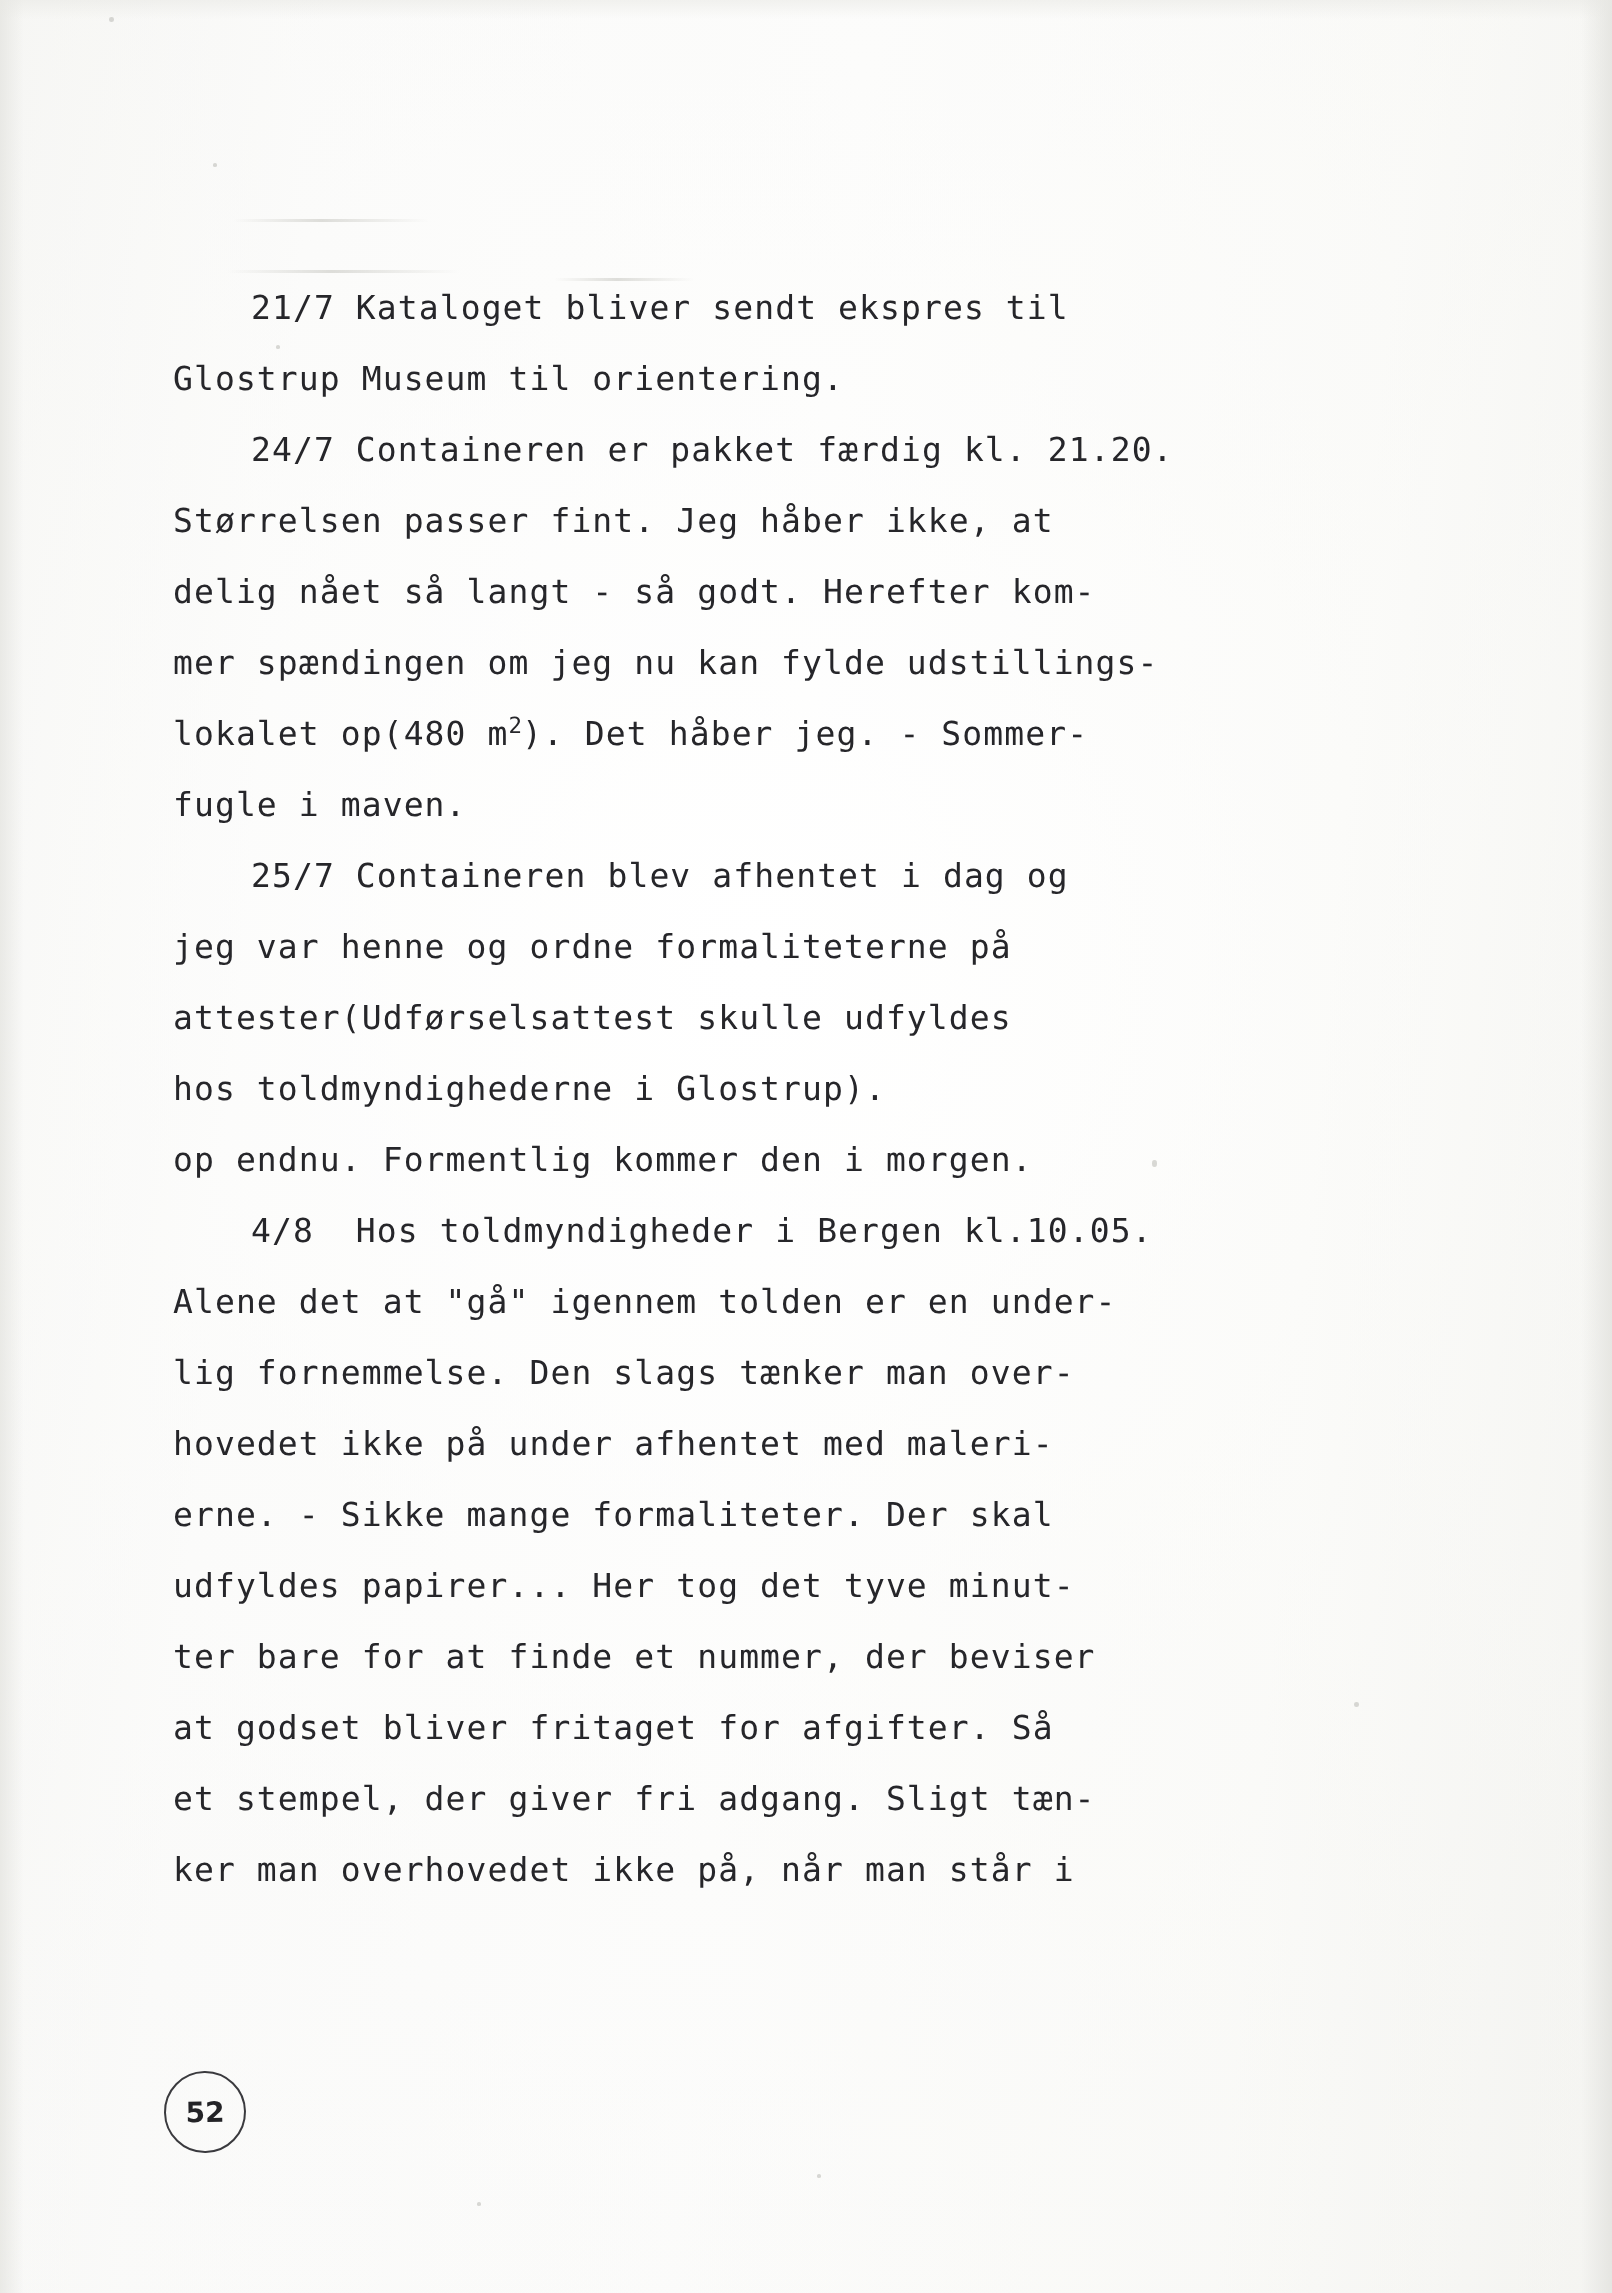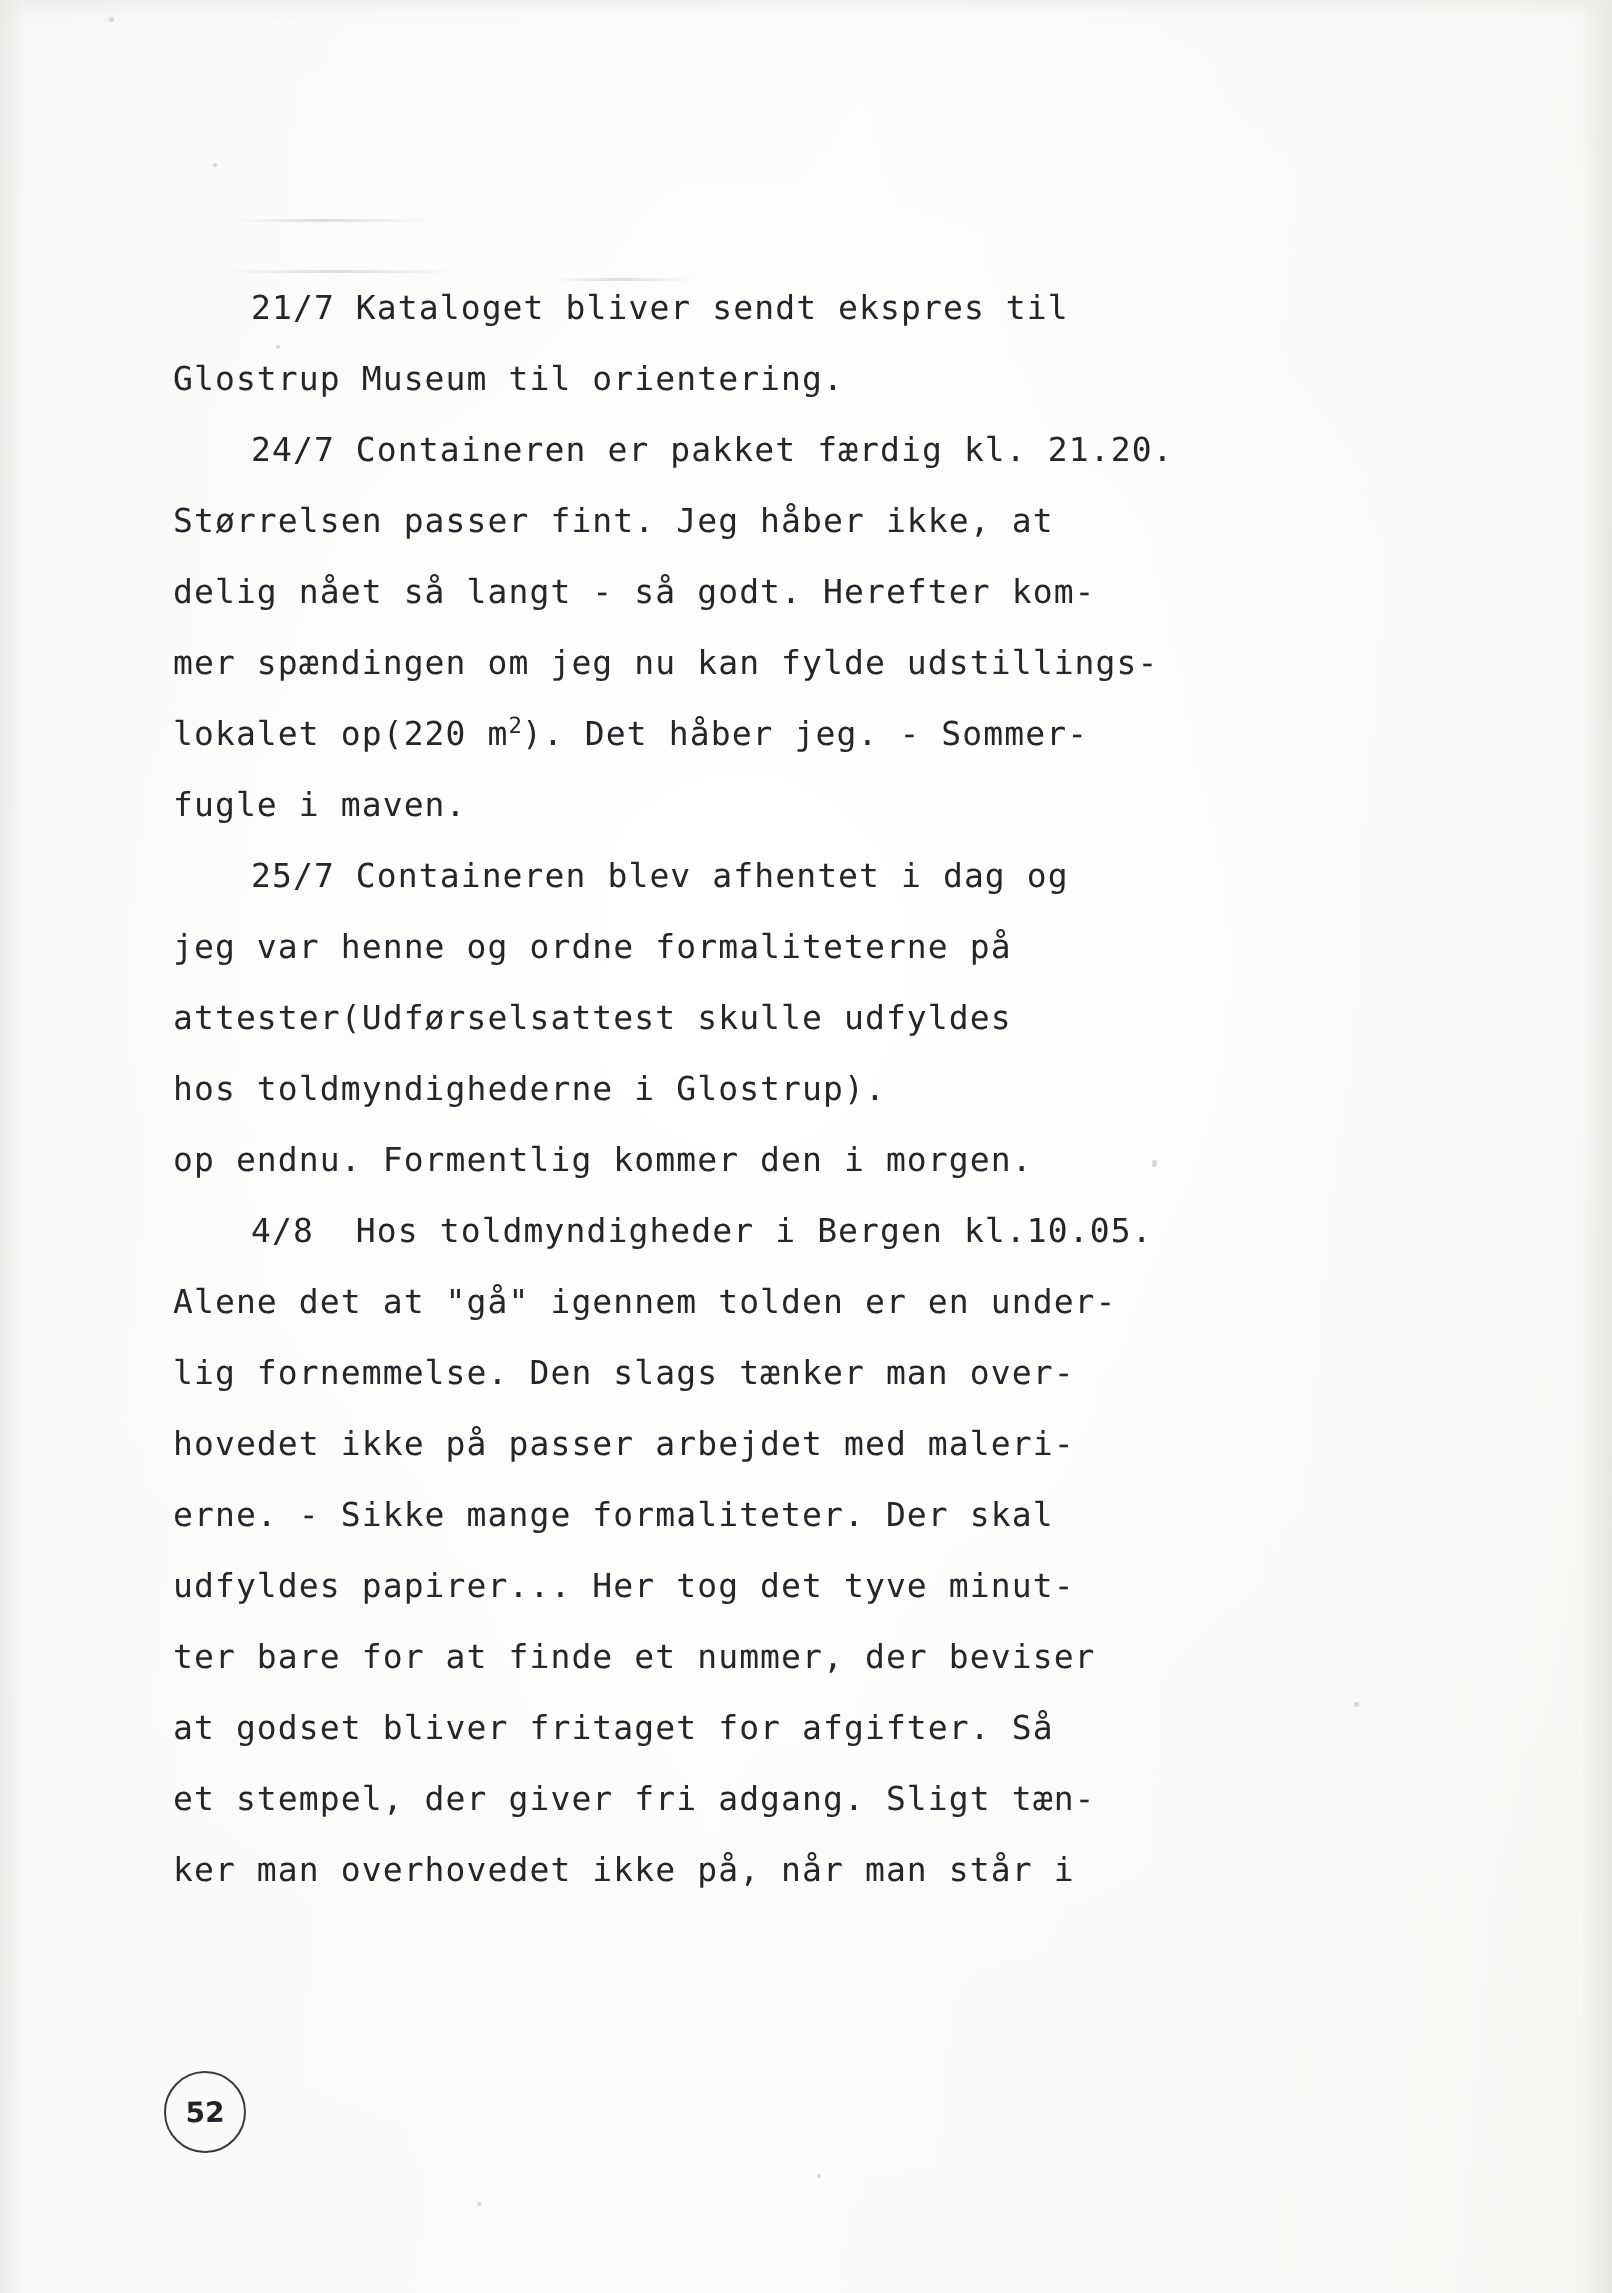--- a/index.html
+++ b/index.html
@@ -134,32 +134,32 @@
   <div class="smudge" style="left:554px; top:278px; width:140px;"></div>
 
   <div class="text-block">
     <div class="line indent">21/7 Kataloget bliver sendt ekspres til</div>
     <div class="line">Glostrup Museum til orientering.</div>
     <div class="line indent">24/7 Containeren er pakket færdig kl. 21.20.</div>
     <div class="line">Størrelsen passer fint. Jeg håber ikke, at</div>
     <div class="line">delig nået så langt - så godt. Herefter kom-</div>
     <div class="line">mer spændingen om jeg nu kan fylde udstillings-</div>
 
-    <div class="line"><span>lokalet op(220 m</span><span class="sup">2</span><span>). Det håber jeg. - Sommer-</span></div>
+    <div class="line"><span>lokalet op(480 m</span><span class="sup">2</span><span>). Det håber jeg. - Sommer-</span></div>
 
     <div class="line">fugle i maven.</div>
     <div class="line indent">25/7 Containeren blev afhentet i dag og</div>
     <div class="line">jeg var henne og ordne formaliteterne på</div>
     <div class="line">attester(Udførselsattest skulle udfyldes</div>
     <div class="line">hos toldmyndighederne i Glostrup).</div>
     <div class="line">op endnu. Formentlig kommer den i morgen.</div>
     <div class="line indent">4/8  Hos toldmyndigheder i Bergen kl.10.05.</div>
     <div class="line">Alene det at "gå" igennem tolden er en under-</div>
     <div class="line">lig fornemmelse. Den slags tænker man over-</div>
-    <div class="line">hovedet ikke på passer arbejdet med maleri-</div>
+    <div class="line">hovedet ikke på under afhentet med maleri-</div>
     <div class="line">erne. - Sikke mange formaliteter. Der skal</div>
     <div class="line">udfyldes papirer... Her tog det tyve minut-</div>
     <div class="line">ter bare for at finde et nummer, der beviser</div>
     <div class="line">at godset bliver fritaget for afgifter. Så</div>
     <div class="line">et stempel, der giver fri adgang. Sligt tæn-</div>
     <div class="line">ker man overhovedet ikke på, når man står i</div>
   </div>
 
   <div class="folio">
     <span>52</span>

